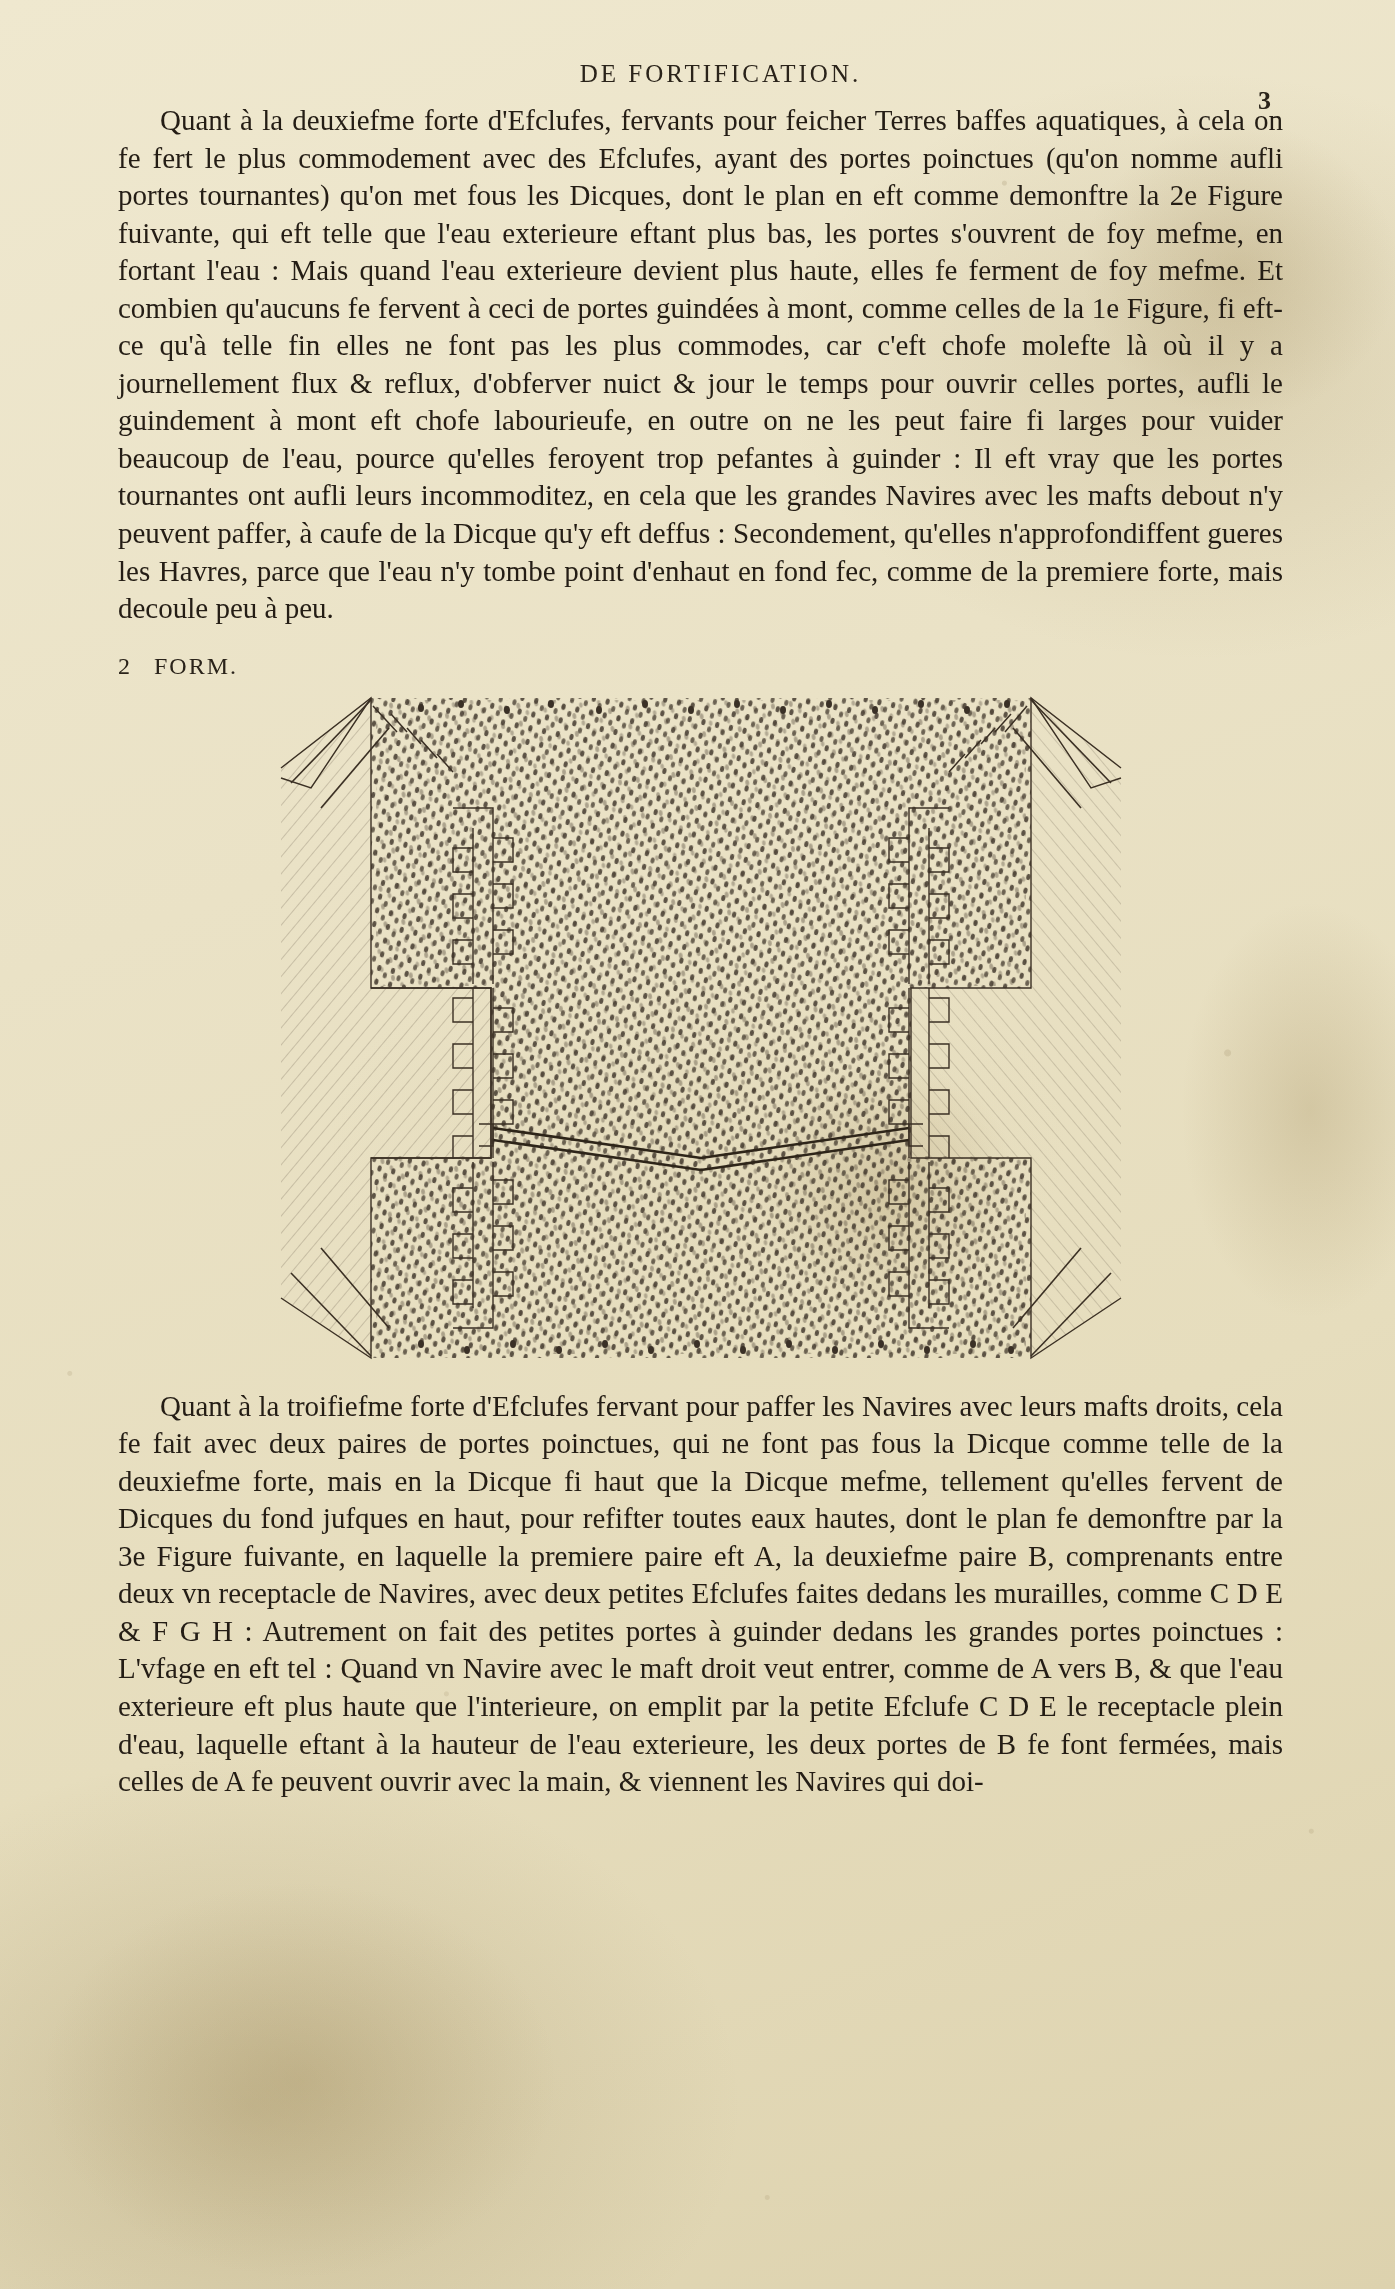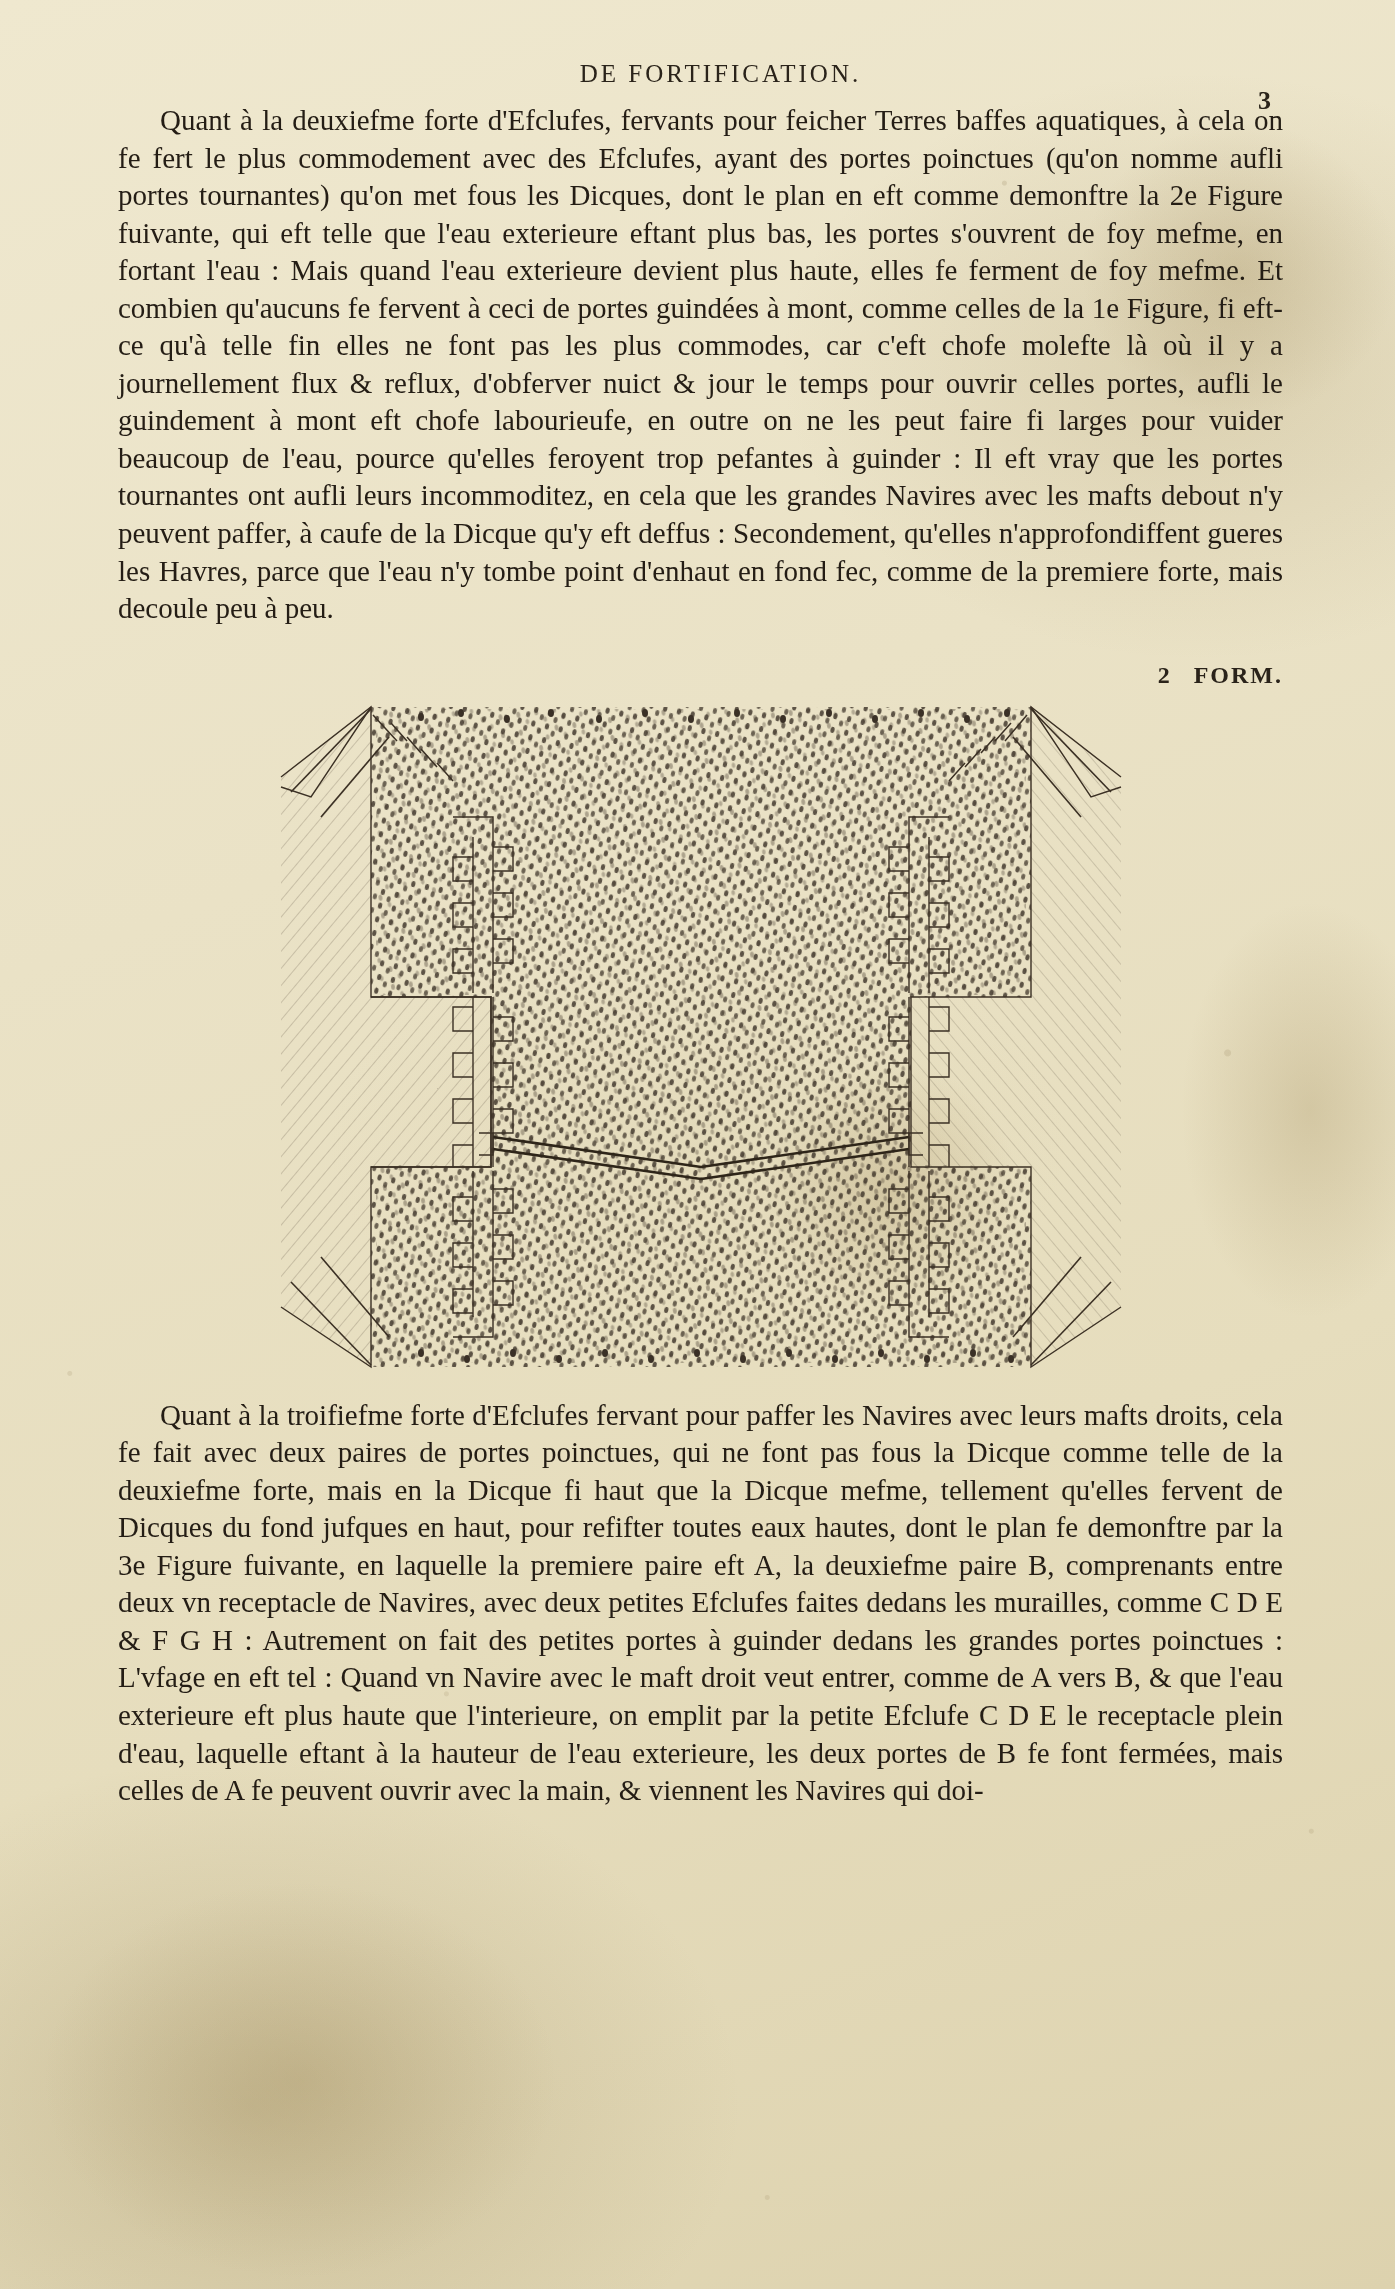--- a/index.html
+++ b/index.html
@@ -71,26 +71,25 @@
     line-height: 1.295;
     color: #241d15;
     text-align: justify;
     margin: 0;
   }
   .para.first {
     margin-top: 14px;
   }
   .para .indent { display: inline-block; width: 42px; }
   .fig-caption {
-    text-align: right;
+    text-align: left;
     font-size: 24px;
     letter-spacing: 2px;
-    margin-top: 34px;
+    margin-top: 25px;
     color: #2a231a;
-    font-weight: bold;
   }
   .fig-caption .num { letter-spacing: 0; }
   .figure-wrap {
     position: relative;
     margin-top: 8px;
     height: 700px;
   }
   .figure-wrap svg { display: block; margin: 0 auto; }
   .para.second {
   }

